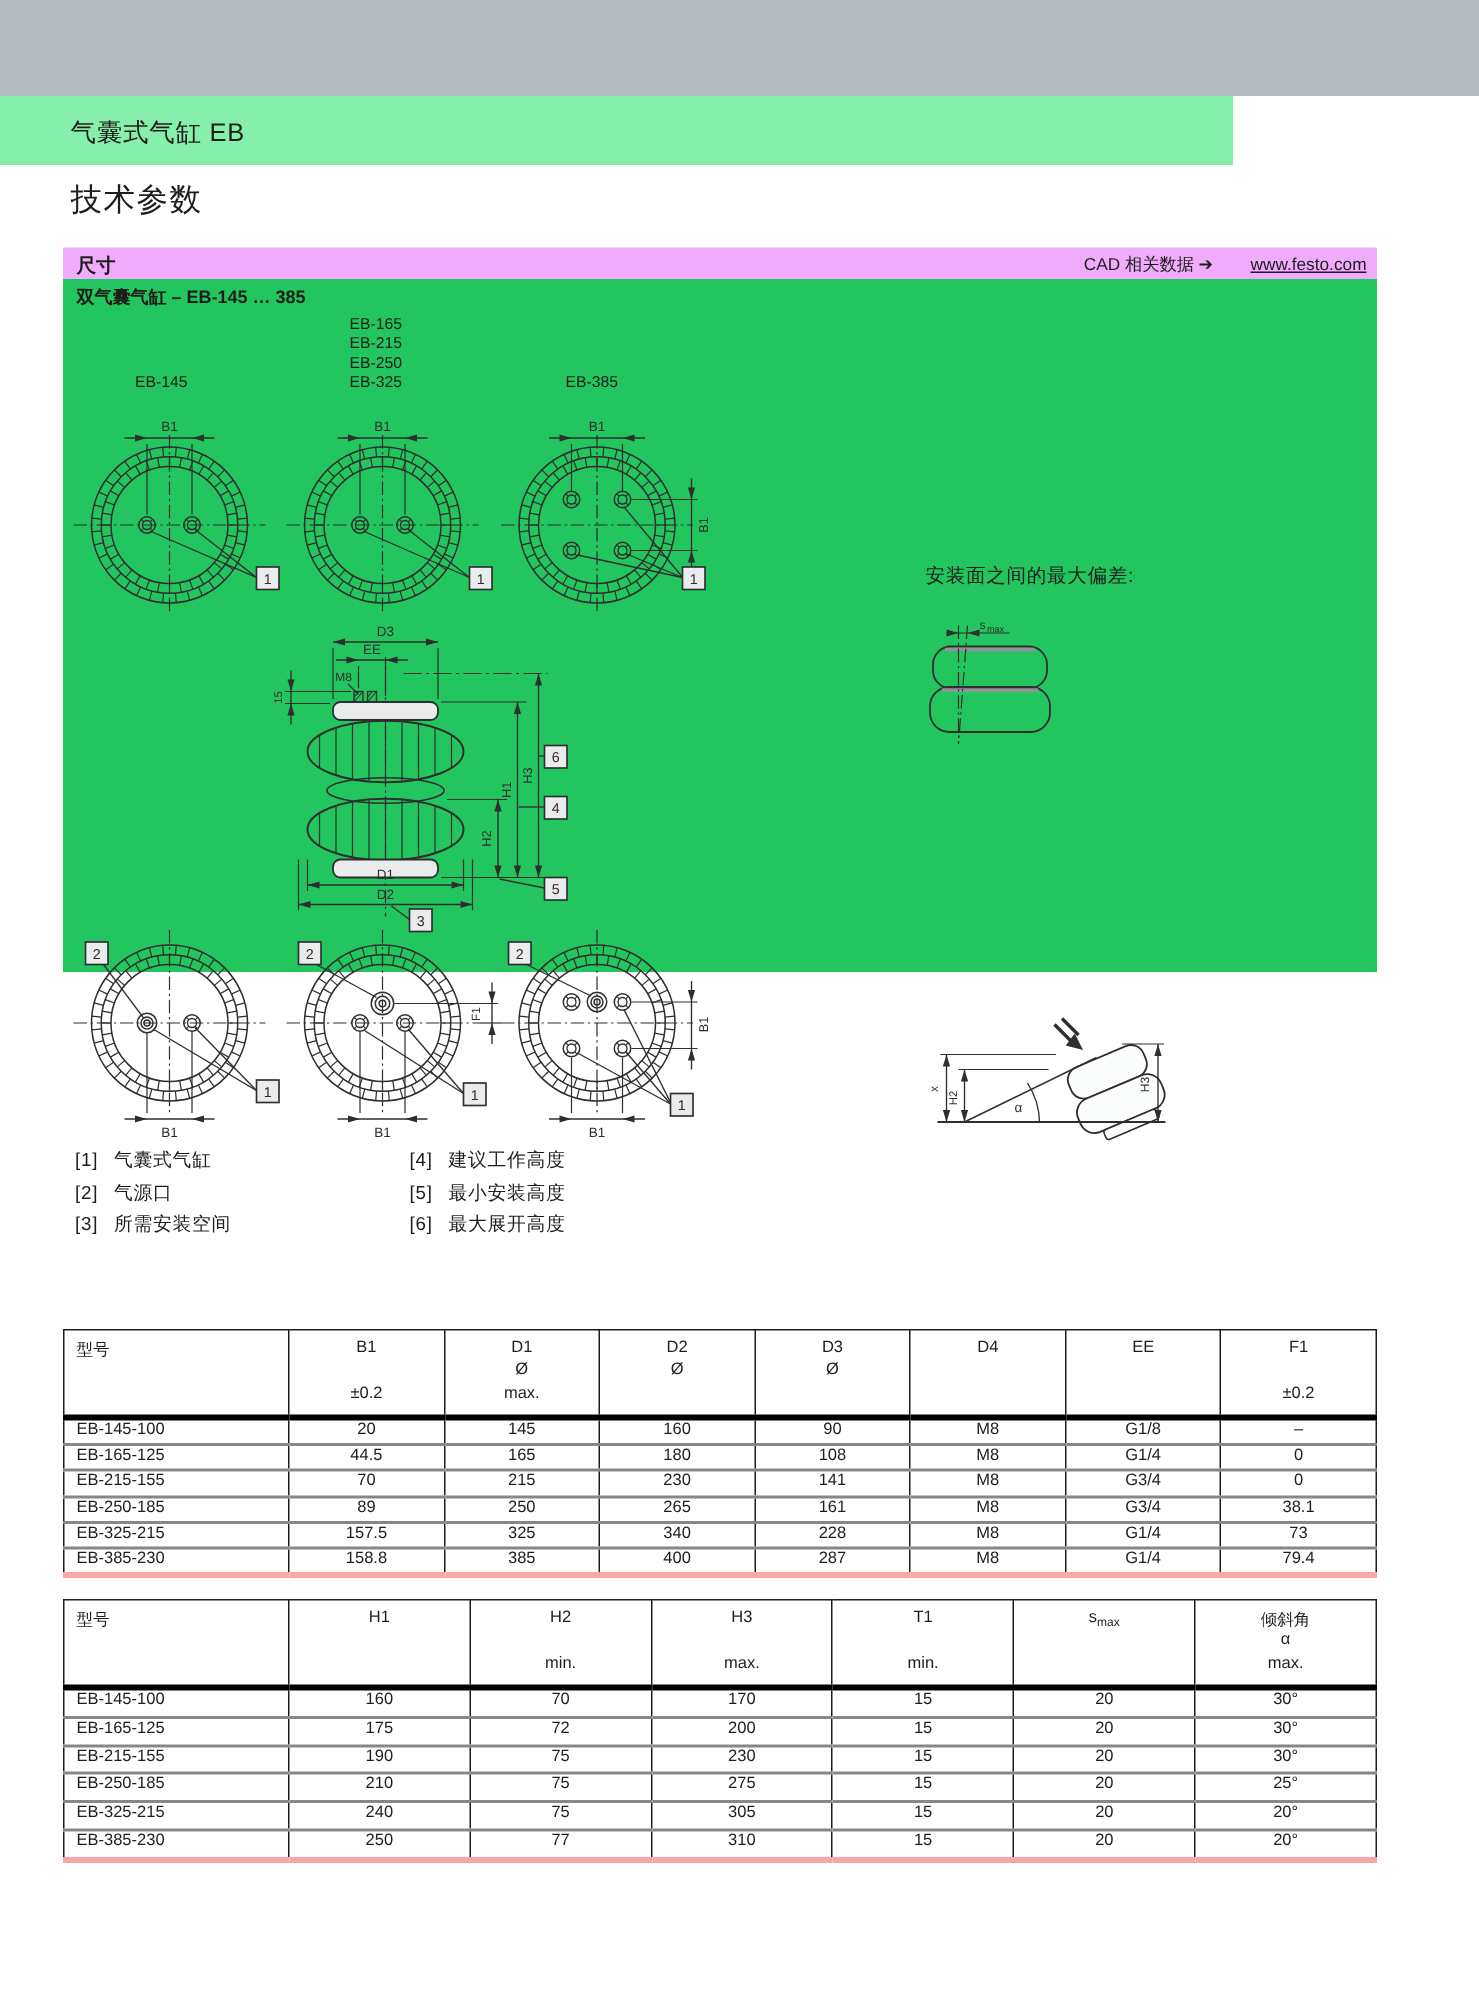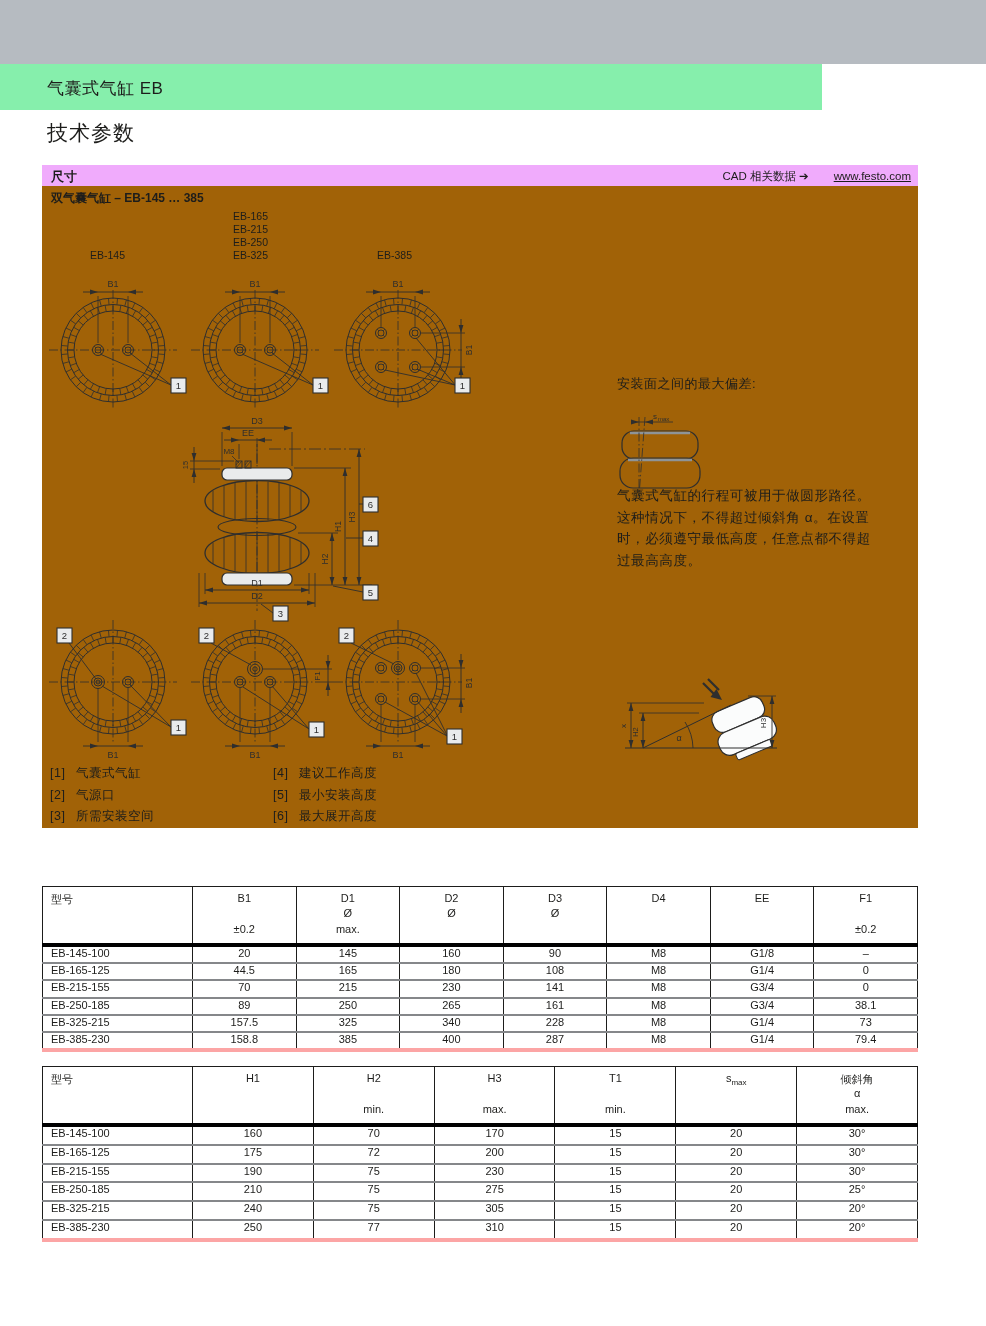--- a/index.html
+++ b/index.html
@@ -8,21 +8,21 @@
   .abs{position:absolute;}
   .top-band{left:0;top:0;width:986px;height:64px;background:#b6bbc1;}
   .title-band{left:0;top:64px;width:822px;height:46px;background:#86efac;}
   .title-band .t{position:absolute;left:47px;top:13px;font-size:17px;letter-spacing:.5px;}
   .section-title{left:47px;top:119px;font-size:21px;letter-spacing:1px;}
   .dim-bar{left:42px;top:165px;width:876px;height:21px;background:#f0abfc;}
   .dim-bar .dt{position:absolute;left:9px;top:3px;font-size:13px;font-weight:bold;}
   .dim-bar .cad{position:absolute;right:7px;top:4px;font-size:11.5px;}
   .dim-bar .cad a{color:#1d1d1b;text-decoration:underline;margin-left:22px;}
   .dim-bar .arrow{padding:0 3px;}
-  .panel{left:42px;top:186px;width:876px;height:642px;background:#a16207;}
+  .panel{left:42px;top:186px;width:876px;height:462px;background:#22c55e;}
   .subtitle{left:9px;top:4px;font-size:12px;font-weight:bold;}
   .vlabel{font-size:10.5px;line-height:13px;white-space:pre;}
   #dwg{position:absolute;left:0;top:0;}
   .note-title{left:575px;top:189px;font-size:13px;letter-spacing:.5px;}
   .note-body{left:575px;top:299px;width:266px;font-size:13.5px;line-height:21.5px;letter-spacing:.6px;}
   .legend{font-size:12.5px;line-height:21.5px;letter-spacing:.5px;}
   .legend .row{display:flex;}
   .legend .num{width:26px;}
   table{border-collapse:collapse;table-layout:fixed;background:#fff;}
   .dtab{position:absolute;left:42px;width:876px;font-size:11px;margin-top:48px;}
@@ -842,21 +842,20 @@
       <path d="M730,562 l-8,-2.4 l0,4.8 z" fill="#2e2e2e" transform="rotate(90 730 562)"></path>
       <text x="724" y="537" fill="#2e2e2e" font-size="8" text-anchor="middle" font-family="Liberation Sans, DejaVu Sans, sans-serif" transform="rotate(-90 724 537)">H3</text>
       <path d="M651,562 A50 50 0 0 0 643,536" fill="none" stroke="#2e2e2e" stroke-width="0.9"></path>
       <text x="637" y="555" fill="#2e2e2e" font-size="9" text-anchor="middle" font-family="Liberation Sans, DejaVu Sans, sans-serif">α</text>
       <line x1="661" y1="497" x2="672" y2="508" stroke="#2e2e2e" stroke-width="2.2"></line>
       <line x1="666" y1="493" x2="677" y2="504" stroke="#2e2e2e" stroke-width="2.2"></line>
       <path d="M680,514 L668.5,511 L674.5,503 Z" fill="#2e2e2e"></path>
     </svg>
 
   <div class="abs note-title">安装面之间的最大偏差:</div>
-  <div class="abs note-body">气囊式气缸的行程可被用于做圆形路径。这种情况下，不得超过倾斜角 α。在设置时，必须遵守最低高度，任意点都不得超过最高高度。</div>
 
   <div class="abs legend" id="legendL" style="left:8px;top:577px;">
       <div class="row">
         <span class="num">[1]</span>
         <span>气囊式气缸</span>
       </div>
       <div class="row">
         <span class="num">[2]</span>
         <span>气源口</span>
       </div>

